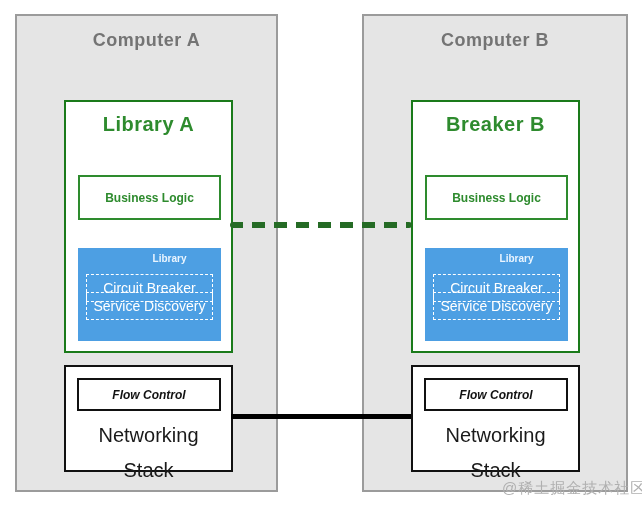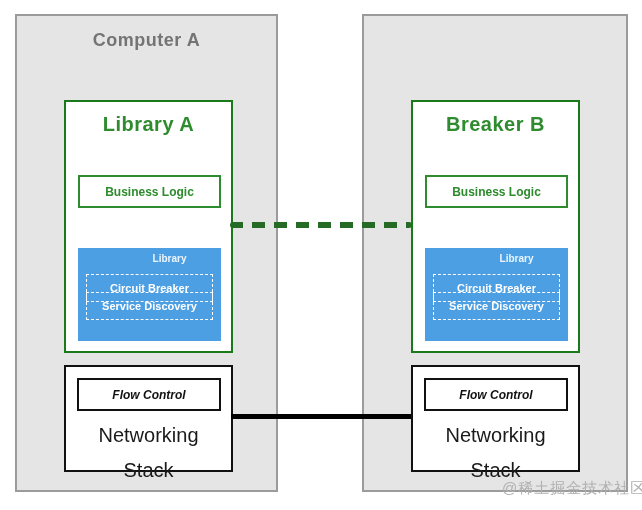--- a/index.html
+++ b/index.html
@@ -52,21 +52,21 @@
     font-size: 20px;
     font-weight: bold;
     color: #2e8b2e;
     letter-spacing: 0.5px;
   }
   .business-logic {
     position: absolute;
     top: 73px;
     left: 12px;
     width: 143px;
-    height: 33px;
+    height: 45px;
     border: 2px solid #2e8b2e;
     display: flex;
     align-items: center;
     justify-content: center;
     font-size: 12px;
     font-weight: bold;
     color: #2e8b2e;
   }
   .library {
     position: absolute;
@@ -89,22 +89,22 @@
   }
   .lib-module {
     position: absolute;
     left: 8px;
     width: 127px;
     height: 28px;
     border: 1.5px dashed #ffffff;
     display: flex;
     align-items: center;
     justify-content: center;
-    font-size: 11px;
-    font-weight: bold;
+    font-size: 14px;
+    font-weight: normal;
     color: #ffffff;
   }
   .lib-module.m0 { top: 26px; }
   .lib-module.m1 { top: 44px; }
   .networking {
     position: absolute;
     top: 349px;
     left: 47px;
     width: 169px;
     height: 107px;
@@ -185,20 +185,21 @@
       </div>
     </div>
 
     <div class="networking">
       <div class="flow-control">Flow Control</div>
       <div class="networking-title">Networking Stack</div>
     </div>
   </div>
 
   <div class="computer computer-b">
+    <div class="computer-title">Computer B</div>
 
     <div class="service">
       <div class="service-title">Breaker B</div>
       <div class="business-logic">Business Logic</div>
       <div class="library">
         <div class="library-title">Library</div>
         <div class="lib-module m0">Circuit Breaker</div>
         <div class="lib-module m1">Service Discovery</div>
       </div>
     </div>

